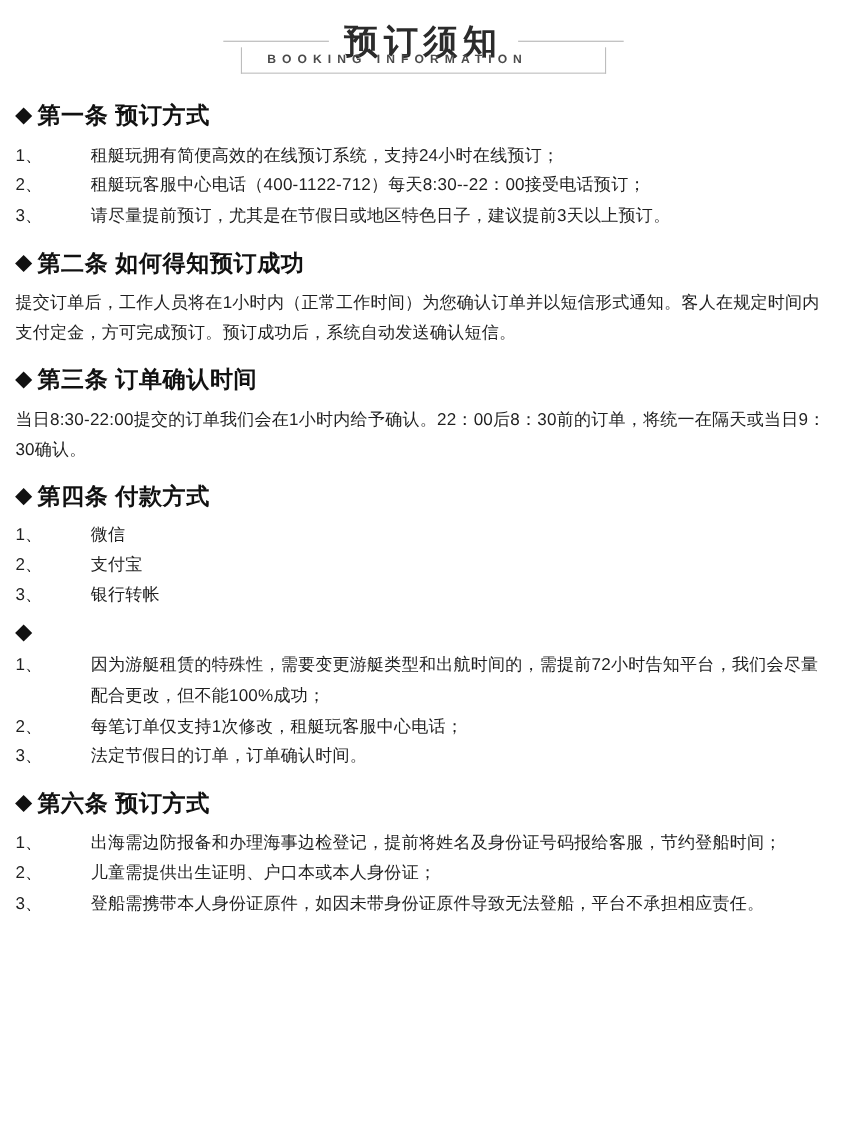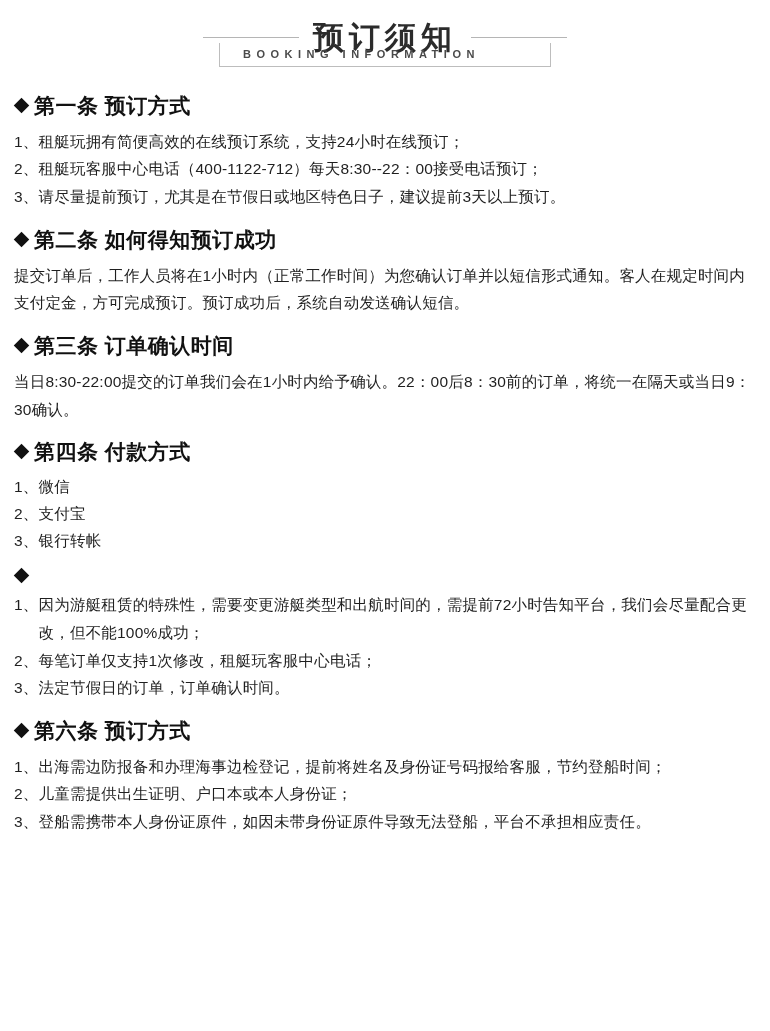--- a/index.html
+++ b/index.html
@@ -119,20 +119,21 @@
     display: flex;
     align-items: flex-start;
     letter-spacing: 0.2px;
   }
   .li-num {
     flex: 0 0 auto;
     white-space: pre;
   }
   .li-text {
     flex: 1 1 auto;
+    margin-left: 44px;
   }
   .para {
     margin: 0;
   }
   .payment-list li {
     line-height: 1.72;
   }
 </style>
 </head>
 <body>

